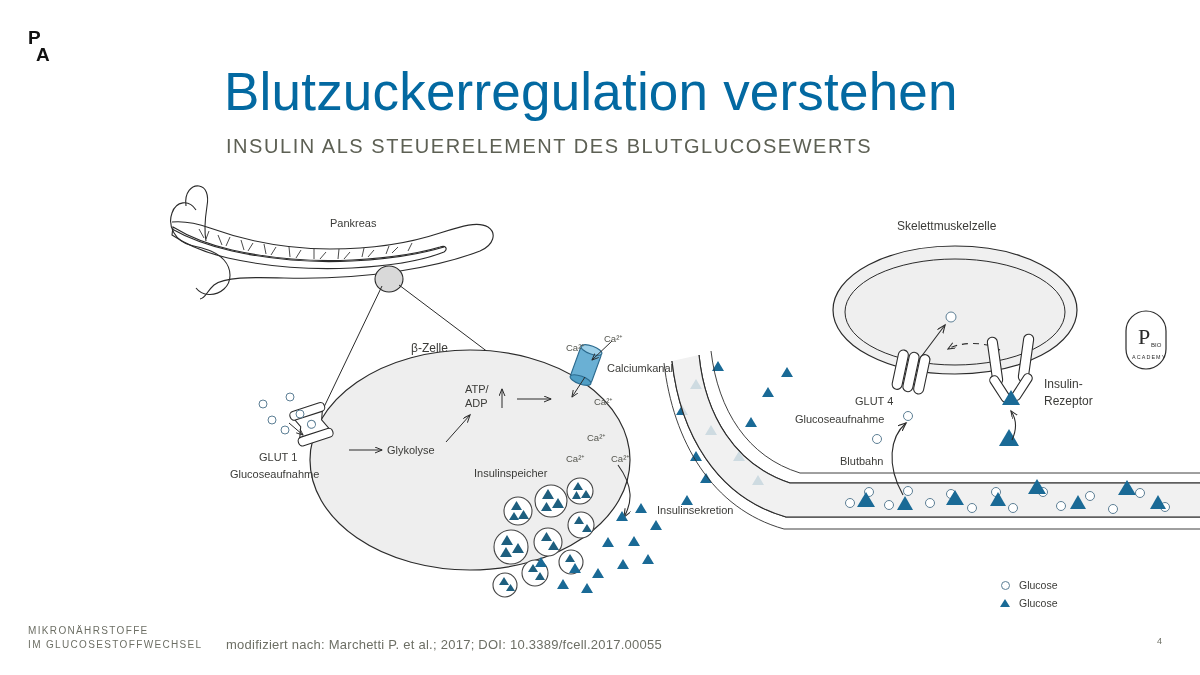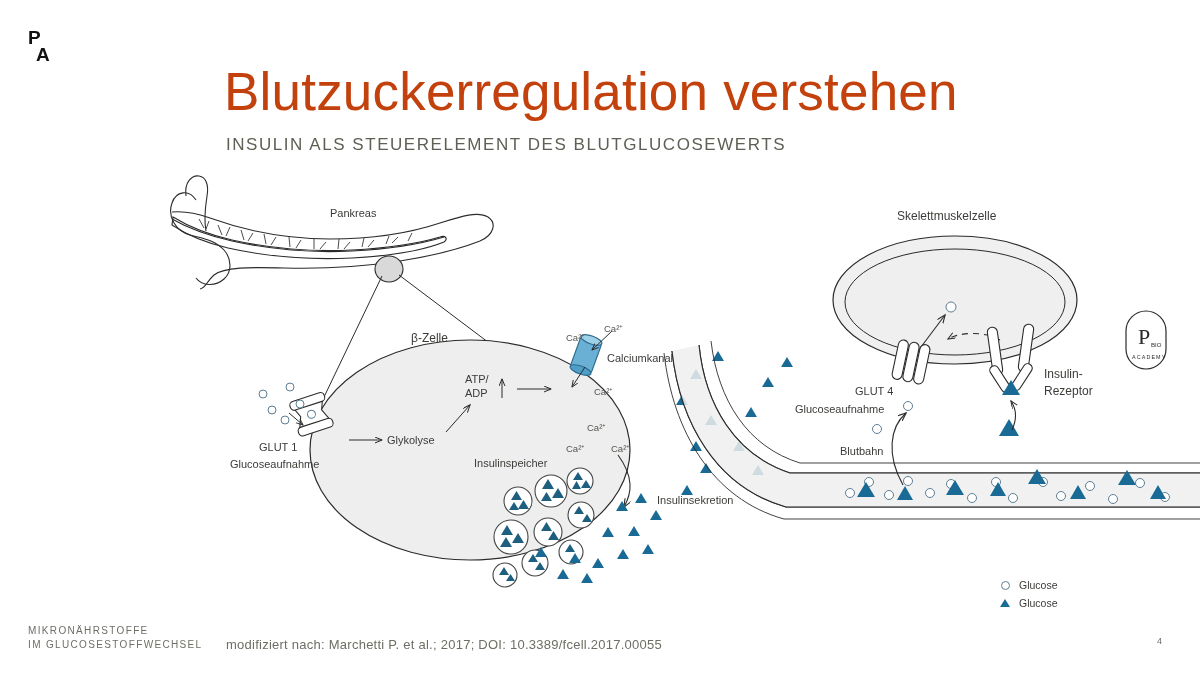--- a/index.html
+++ b/index.html
@@ -16,30 +16,30 @@
     position:absolute;font-weight:700;font-size:19px;line-height:19px;
     color:#111;letter-spacing:0;
   }
   .logo .l1{left:0;top:0;}
   .logo .l2{left:8px;top:17px;}
 
   
   .title{
     position:absolute;left:224px;top:62px;width:900px;
     font-size:53px;line-height:60px;font-weight:300;
-    color:#c2410c;letter-spacing:.2px;white-space:nowrap;
+    color:#0369a1;letter-spacing:.2px;white-space:nowrap;
   }
   .subtitle{
     position:absolute;left:226px;top:135px;
-    font-size:17px;letter-spacing:1.55px;color:#5d6054;font-weight:400;
+    font-size:20px;letter-spacing:1.55px;color:#5d6054;font-weight:400;
     white-space:nowrap;
   }
 
   
-  #figure{position:absolute;left:0;top:155px;width:1083px;height:440px;}
+  #figure{position:absolute;left:0;top:165px;width:1083px;height:440px;}
   #figure svg{display:block;}
 
   
   .legend{position:absolute;right:80px;bottom:62px;width:120px;}
   .legend-row{display:flex;align-items:center;height:15px;margin-bottom:3px;}
   .legend-row .lbl{font-size:10.5px;color:#3b3b38;margin-left:8px;}
   .legend-glyph{width:11px;height:11px;position:relative;}
   .legend-glyph .circ{
     position:absolute;left:1px;top:2px;width:7px;height:7px;border-radius:50%;
     background:#ffffff;border:1px solid #5d7f95;

